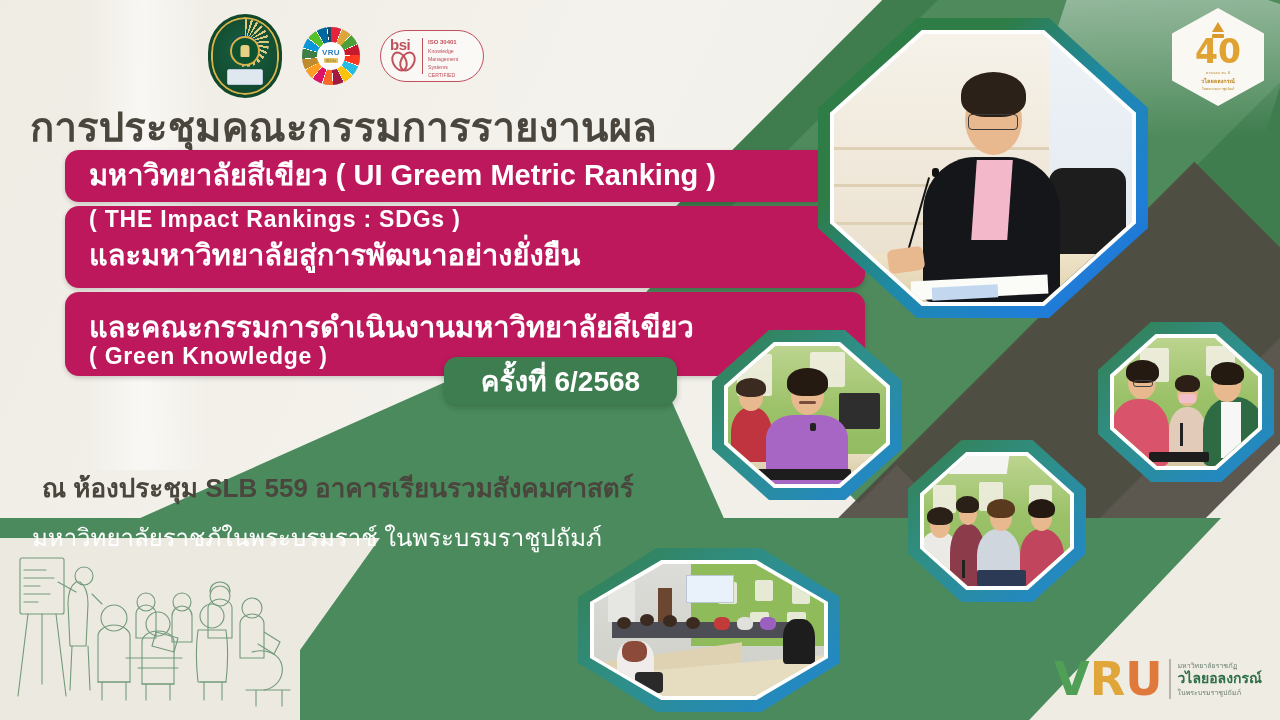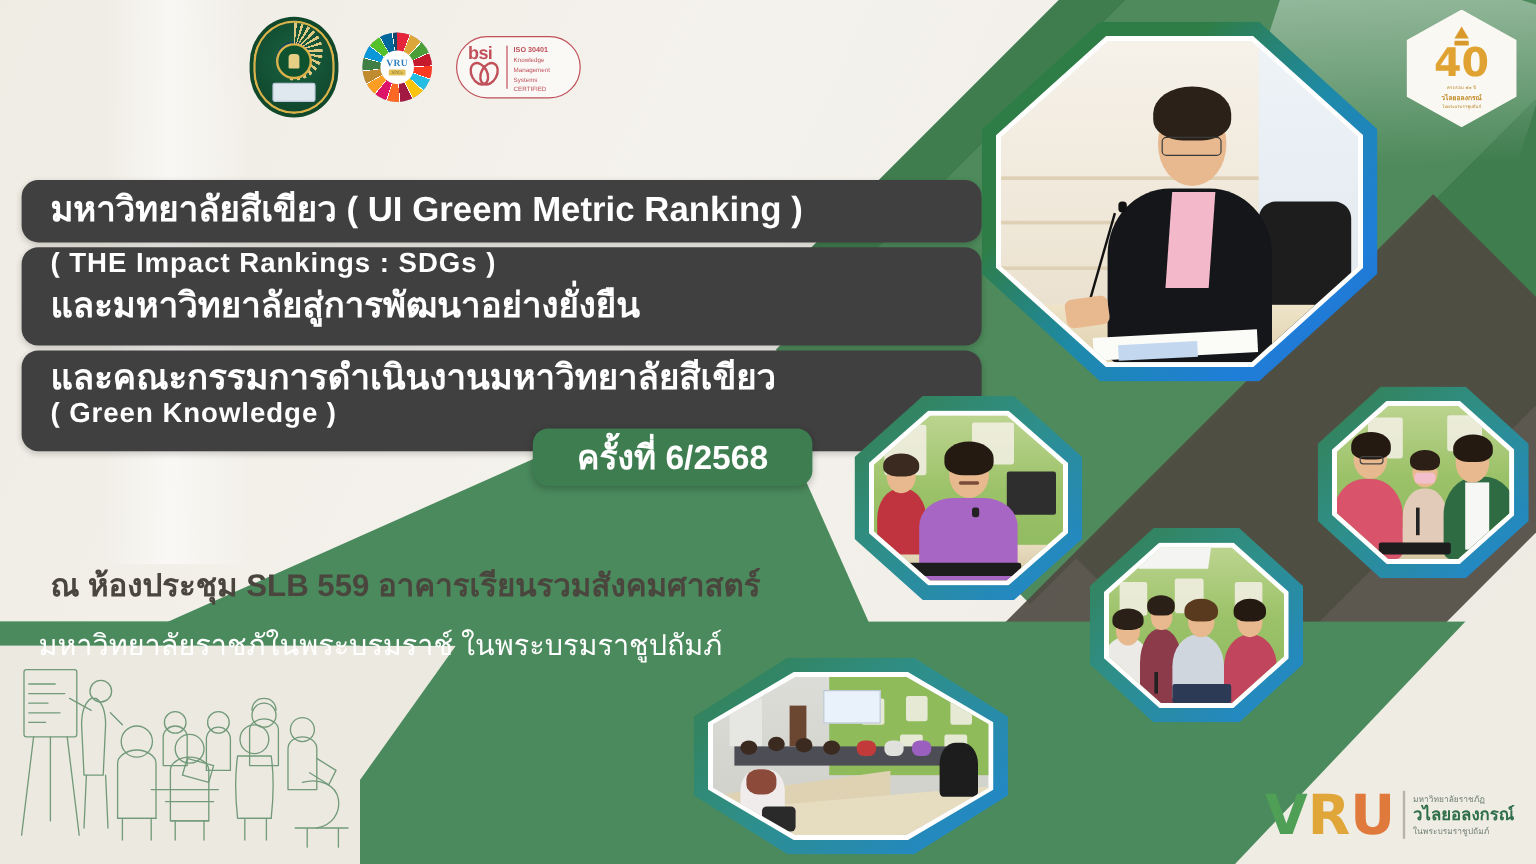--- a/index.html
+++ b/index.html
@@ -84,21 +84,21 @@
     position:absolute;left:50%;top:44%;width:26px;height:26px;transform:translate(-50%,-50%);
     border-radius:50%;background:#0f5230;border:2px solid #d9b24a;
   }
   .seal-center::after{content:"";position:absolute;left:50%;top:52%;width:9px;height:12px;
     transform:translate(-50%,-50%);background:#e8cf86;border-radius:3px 3px 1px 1px;}
   .seal-base{
     position:absolute;left:50%;bottom:13px;width:34px;height:14px;transform:translateX(-50%);
     background:#dfe7ef;border:1px solid #b9c7d6;border-radius:2px;
   }
 
-  .sdg{width:58px;height:58px;border-radius:50%;position:relative;background:#a3a3a3;font-family:Liberation Serif, serif;}
+  .sdg{width:58px;height:58px;border-radius:50%;position:relative;background:#a3a3a3;}
   .sdg-ring{
     position:absolute;inset:0;border-radius:50%;
     background:conic-gradient(
       #e5243b 0 21deg,#fff 21deg 22.5deg,#dda63a 22.5deg 43deg,#fff 43deg 44.5deg,
       #4c9f38 44.5deg 65deg,#fff 65deg 66.5deg,#c5192d 66.5deg 87deg,#fff 87deg 88.5deg,
       #ff3a21 88.5deg 109deg,#fff 109deg 110.5deg,#26bde2 110.5deg 131deg,#fff 131deg 132.5deg,
       #fcc30b 132.5deg 153deg,#fff 153deg 154.5deg,#a21942 154.5deg 175deg,#fff 175deg 176.5deg,
       #fd6925 176.5deg 197deg,#fff 197deg 198.5deg,#dd1367 198.5deg 219deg,#fff 219deg 220.5deg,
       #fd9d24 220.5deg 241deg,#fff 241deg 242.5deg,#bf8b2e 242.5deg 263deg,#fff 263deg 264.5deg,
       #3f7e44 264.5deg 285deg,#fff 285deg 286.5deg,#0a97d9 286.5deg 307deg,#fff 307deg 308.5deg,
@@ -144,31 +144,32 @@
   .anniv-l1{font-size:3.6px;color:#b4801f;margin-top:3px;letter-spacing:.2px;}
   .anniv-l2{font-size:5.6px;color:#c08824;font-weight:bold;margin-top:1px;}
   .anniv-l3{font-size:3.6px;color:#b4801f;margin-top:1px;}
 
   
   .headline{
     position:absolute;left:30px;top:95px;font-size:40px;font-weight:bold;color:#4a463e;
     letter-spacing:.2px;white-space:nowrap;
   }
   .band{
-    position:absolute;background:#404040;border-radius:14px;color:#fff;
+    position:absolute;background:#be185d;border-radius:14px;color:#fff;
     box-shadow:0 2px 5px rgba(0,0,0,.18);
+    margin-left:47px;
   }
   .band-1{left:18px;top:150px;width:800px;height:52px;display:flex;align-items:center;}
   .band-2{left:18px;top:206px;width:800px;height:82px;}
   .band-3{left:18px;top:292px;width:800px;height:84px;}
   .band-line{padding-left:24px;white-space:nowrap;}
   .l-thai{font-size:29px;font-weight:bold;line-height:1.08;}
   .l-eng{font-size:23px;font-weight:bold;line-height:1.15;letter-spacing:.8px;}
   .band-2 .l-thai{padding-top:8px;}
-  .band-3 .l-thai{padding-top:8px;}
+  .band-3 .l-thai{padding-top:20px;}
 
   .round-badge{
     position:absolute;left:444px;top:357px;width:233px;height:48px;background:#3d7d4f;border-radius:13px;
     display:flex;align-items:center;justify-content:center;color:#fff;font-size:28px;font-weight:bold;
     box-shadow:0 2px 6px rgba(0,0,0,.22);
   }
 
   .venue{
     position:absolute;left:42px;top:467px;font-size:26px;font-weight:bold;color:#4a463e;white-space:nowrap;
   }
@@ -276,20 +277,21 @@
   </div>
 
   <div class="anniv">
     <div class="anniv-crown"></div>
     <div class="anniv-num">40</div>
     <div class="anniv-l1">ครบรอบ ๕๐ ปี</div>
     <div class="anniv-l2">วไลยอลงกรณ์</div>
     <div class="anniv-l3">ในพระบรมราชูปถัมภ์</div>
   </div>
 
+  <div class="headline">การประชุมคณะกรรมการรายงานผล</div>
 
   <div class="band band-1">
     <div class="band-line l-thai">มหาวิทยาลัยสีเขียว ( UI Greem Metric Ranking )</div>
   </div>
 
   <div class="band band-2">
     <div class="band-line l-eng">( THE Impact Rankings : SDGs )</div>
     <div class="band-line l-thai">และมหาวิทยาลัยสู่การพัฒนาอย่างยั่งยืน</div>
   </div>
 

